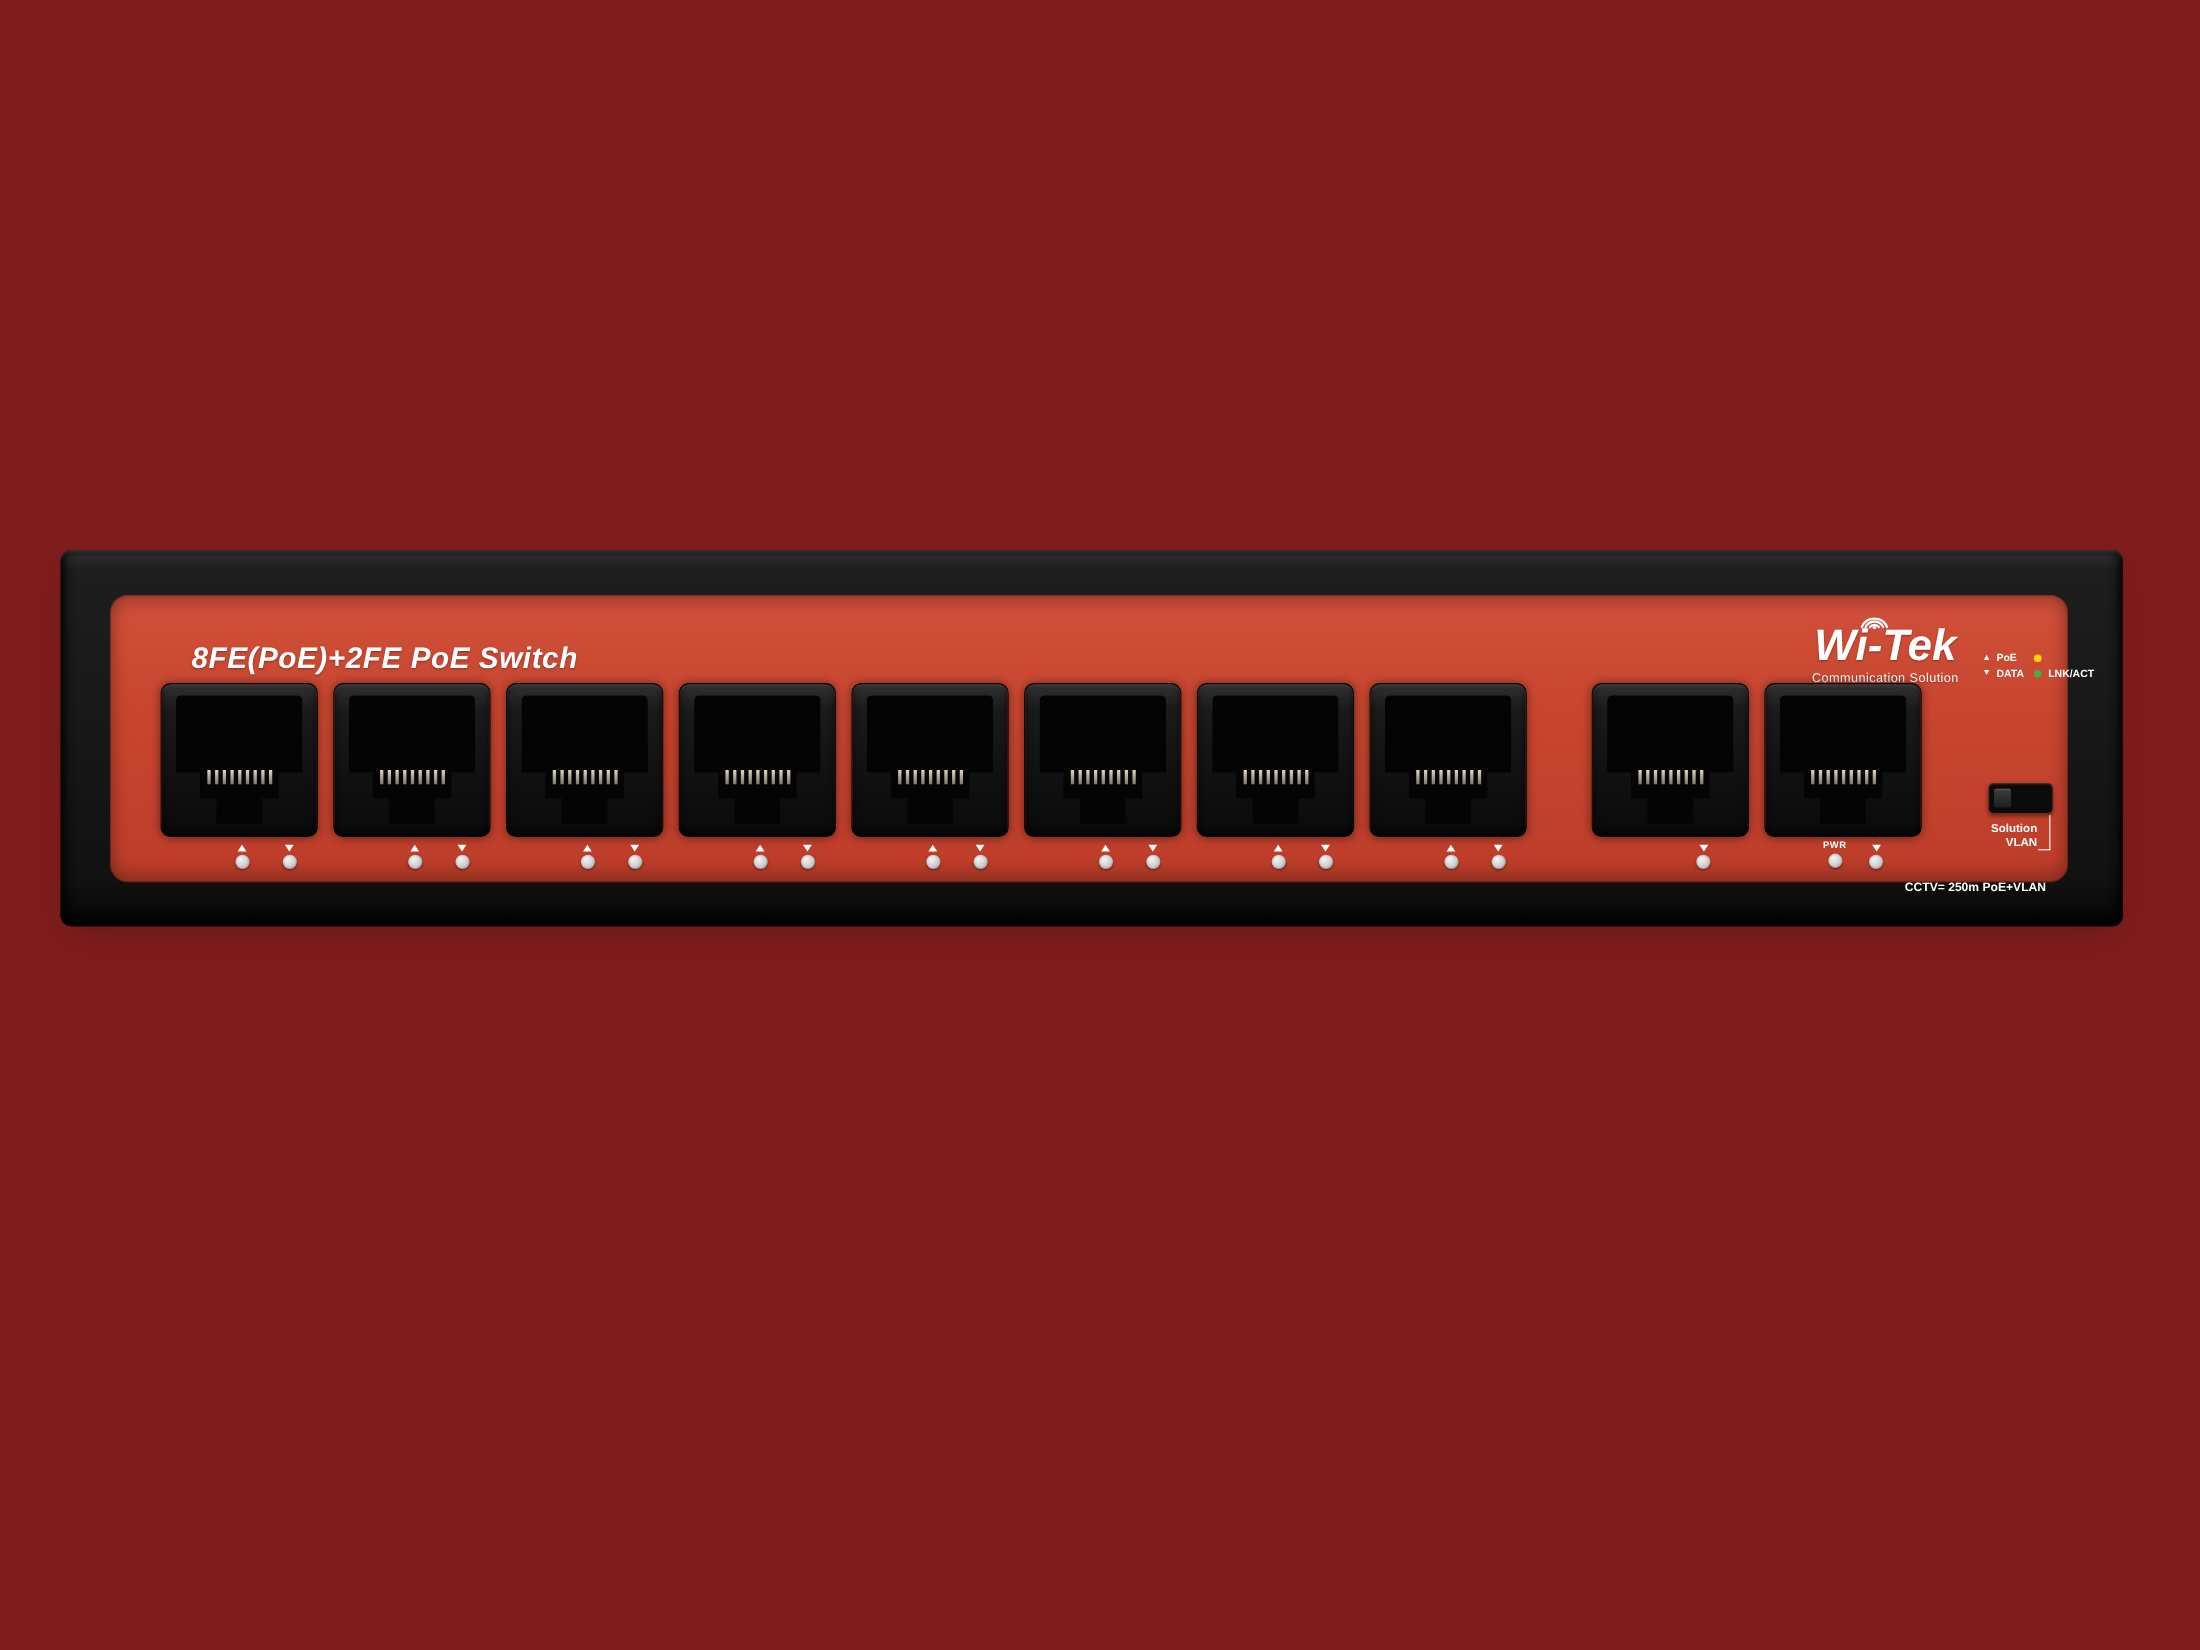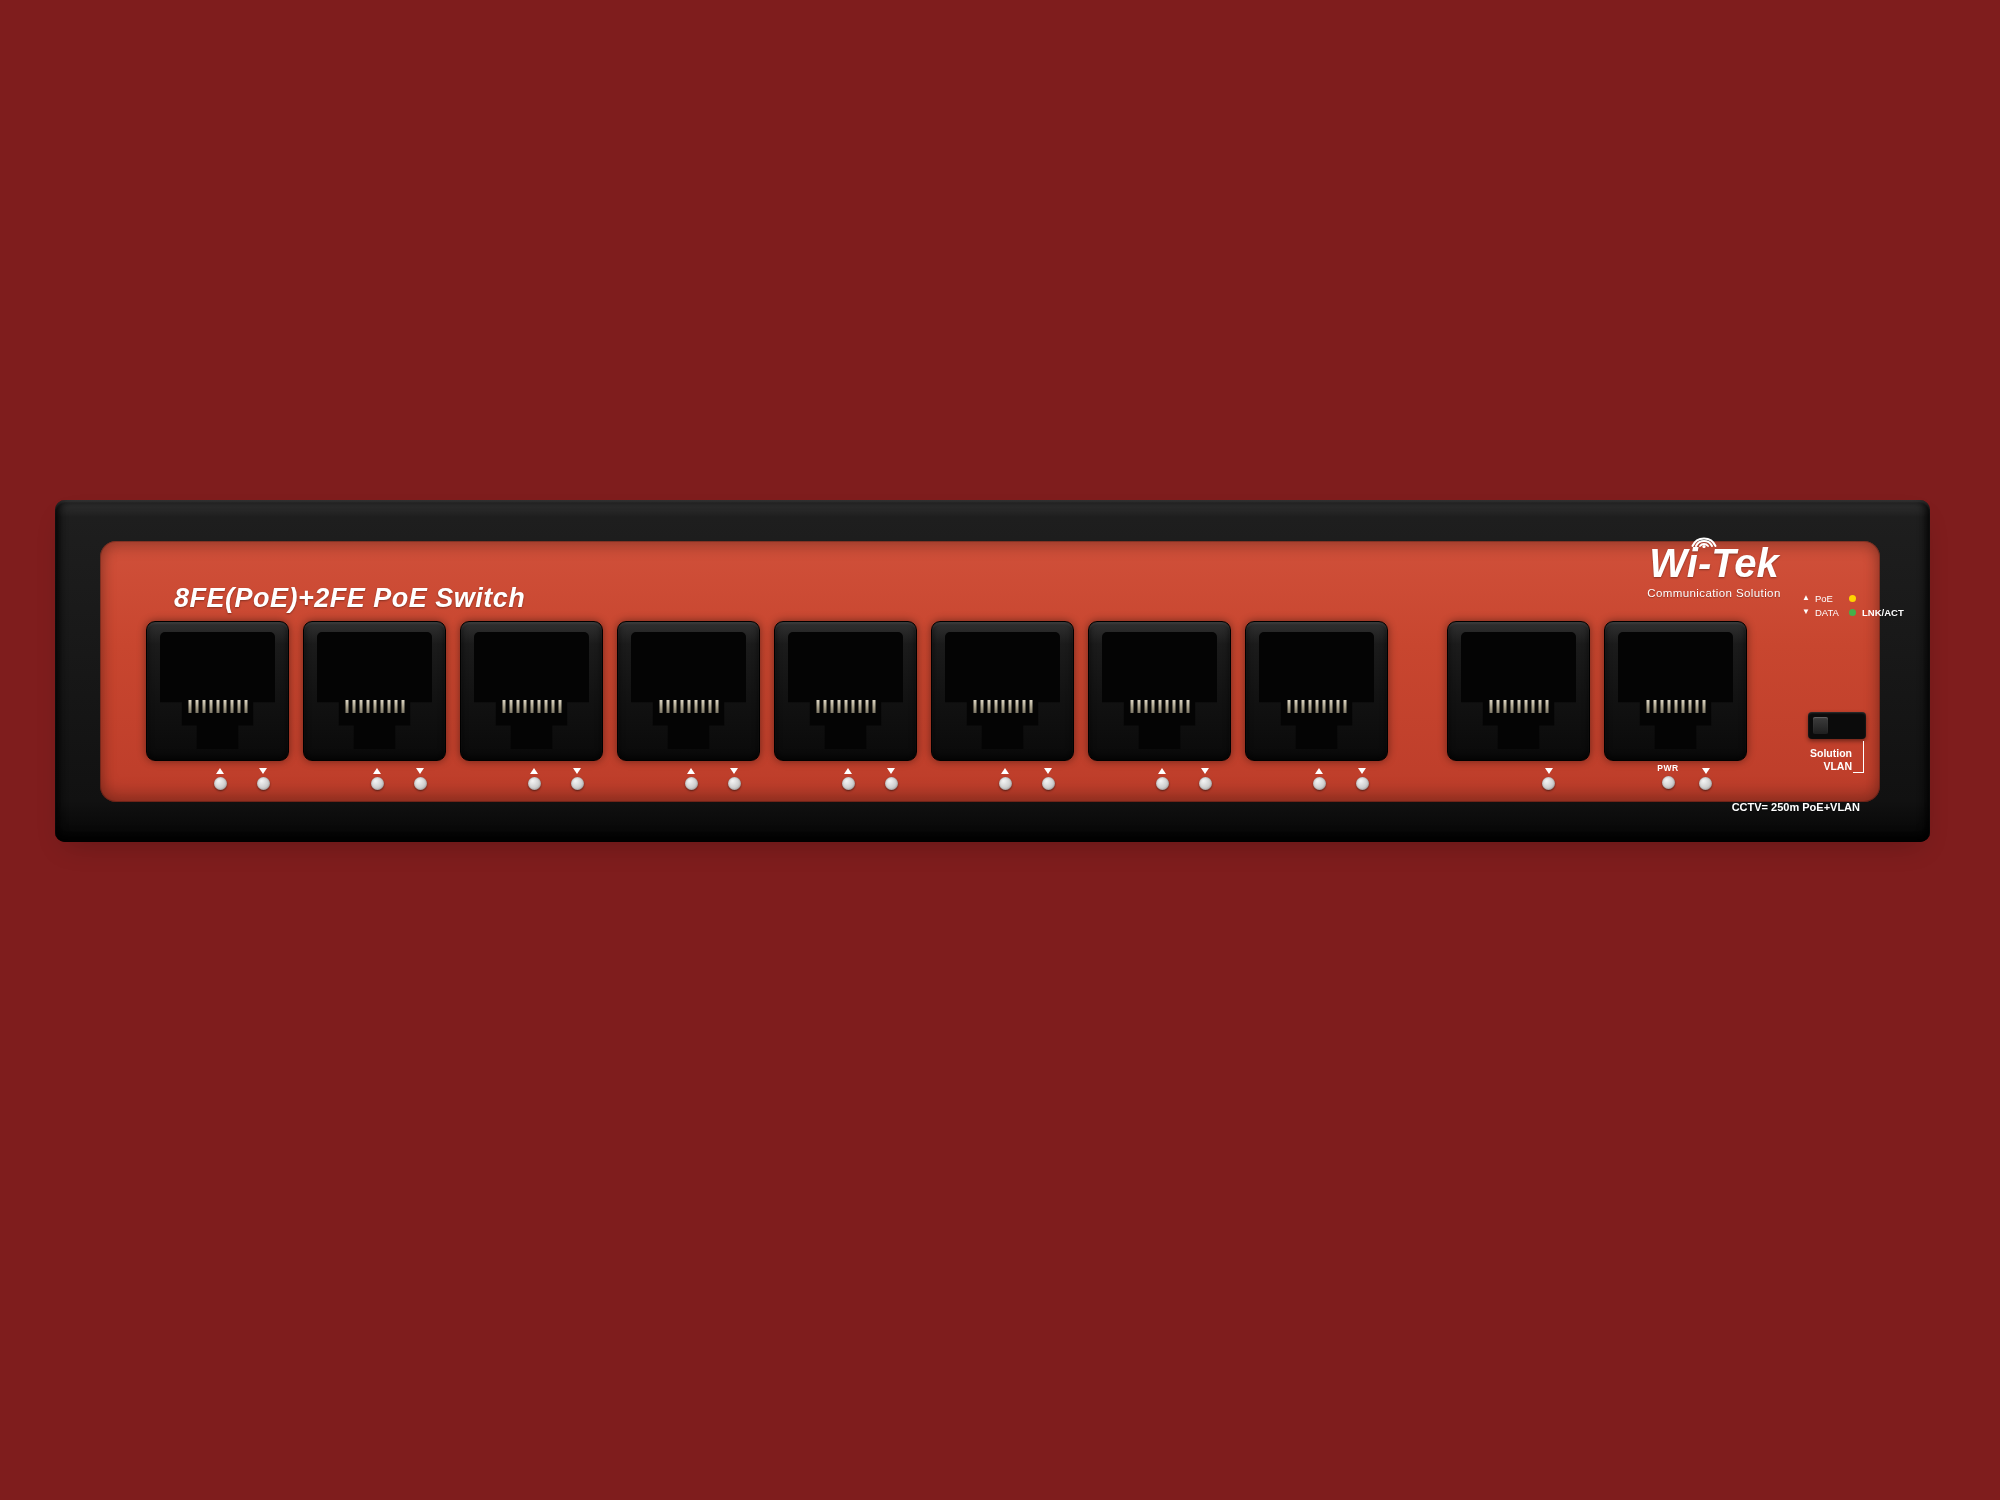--- a/index.html
+++ b/index.html
@@ -32,37 +32,37 @@
 
   
   .panel-title{
     position:absolute;left:74px;top:42px;
     font-size:27px;font-weight:bold;font-style:italic;color:#ffffff;
     text-shadow:0 1px 2px rgba(0,0,0,.35);
     white-space:nowrap;letter-spacing:.5px;
   }
 
   
-  .brand{position:absolute;left:1536px;top:0;width:156px;text-align:center;color:#fff;}
+  .brand{position:absolute;left:1536px;top:24px;width:156px;text-align:center;color:#fff;}
   .brand-name-row{position:relative;display:inline-block;}
   .brand-name{
     font-size:40px;font-weight:bold;font-style:italic;color:#fff;letter-spacing:0;
     text-shadow:0 1px 2px rgba(0,0,0,.35);white-space:nowrap;
   }
   .wifi{position:absolute;left:42px;top:-9px;}
   .brand-tagline{
     margin-top:1px;font-size:11.5px;color:#fff;letter-spacing:.4px;white-space:nowrap;
     text-shadow:0 1px 1px rgba(0,0,0,.3);
   }
 
   
   .legend{position:absolute;left:1702px;top:50px;color:#fff;}
   .legend-row{display:grid;grid-template-columns:13px 34px 13px auto;align-items:center;height:14px;}
   .lg-sym{font-size:8px;line-height:8px;}
-  .lg-label{font-size:9.5px;font-weight:normal;}
+  .lg-label{font-size:9.5px;font-weight:bold;}
   .lg-dot{width:7px;height:7px;border-radius:50%;display:inline-block;}
   .lg-extra{font-size:9.5px;font-weight:bold;white-space:nowrap;}
 
   
   .ports-row{position:absolute;left:46px;top:80px;display:flex;gap:14px;}
   .group-spacer{width:31px;}
   .port-wrap{width:143px;display:flex;flex-direction:column;align-items:center;}
   .port{
     position:relative;width:143px;height:140px;
     background:linear-gradient(180deg,#313131 0%,#1b1b1b 16%,#121212 55%,#0a0a0a 100%);

